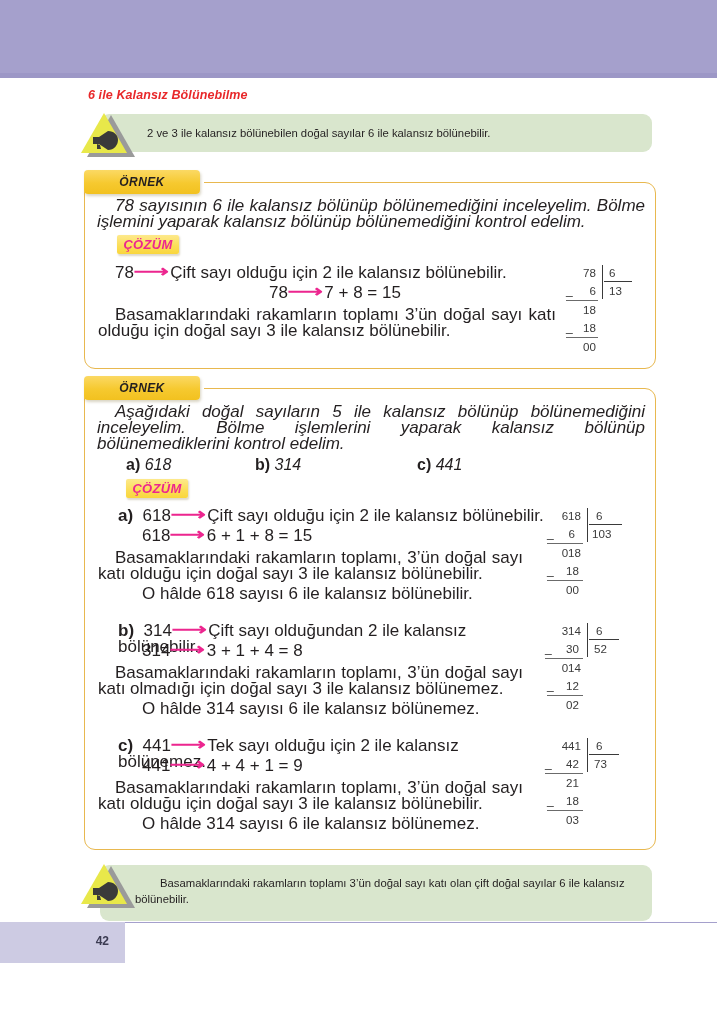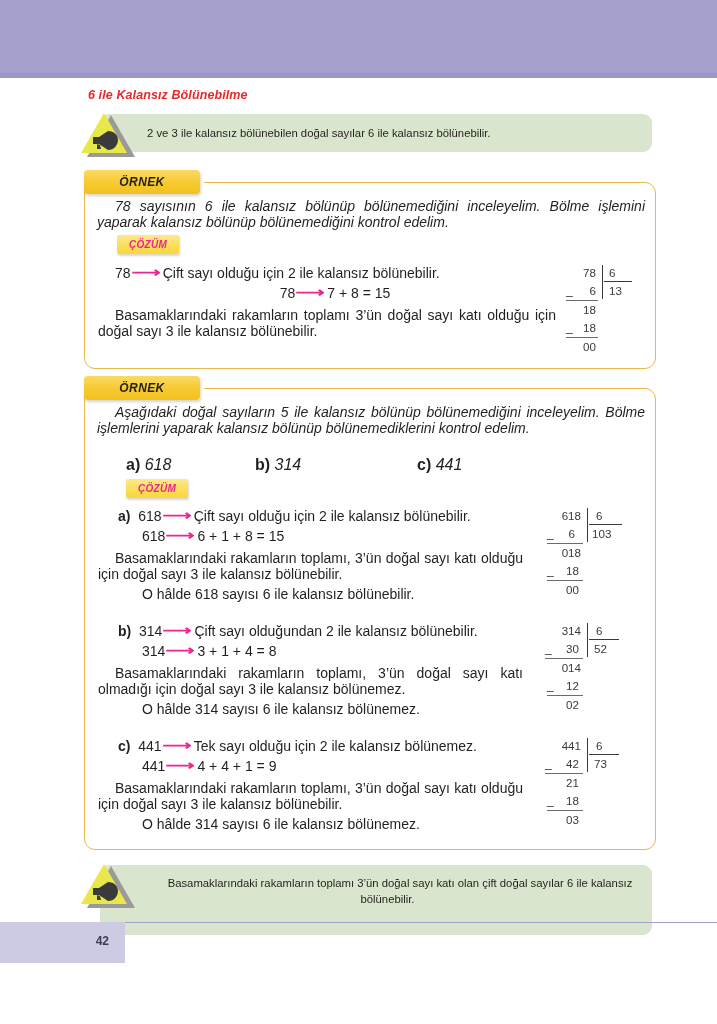--- a/index.html
+++ b/index.html
@@ -126,31 +126,31 @@
     position: absolute;
     height: 19px;
     background: linear-gradient(to bottom, #fde98c 0%, #fbdd55 60%, #f9d63c 100%);
     border-radius: 2px;
     box-shadow: 1px 1.5px 2px rgba(120,100,40,0.25);
     display: flex;
     align-items: center;
     justify-content: center;
   }
   .cozum-tab span {
-    font-size: 10px;
+    font-size: 13px;
     font-weight: bold;
     font-style: italic;
     color: #ec268f;
     letter-spacing: 0.3px;
   }
 
   
   .txt {
     position: absolute;
-    font-size: 14px;
+    font-size: 17px;
     line-height: 16px;
     color: #231f20;
   }
   .txt.italic { font-style: italic; }
   .txt.justify { text-align: justify; }
   .label-b { font-weight: bold; }
 
   
   .arrow {
     display: inline-block;
@@ -403,21 +403,21 @@
 
     <div class="num" style="left:0; top:37px; width:40px;">21</div>
 
     <div class="minus" style="left:8px; top:55px;">_</div>
     <div class="num" style="left:0; top:55px; width:40px;">18</div>
     <div class="hline" style="left:8px; top:73px; width:36px;"></div>
 
     <div class="num" style="left:0; top:74px; width:40px;">03</div>
   </div>
 
-  <div class="info-box" style="left:100px; top:787px; width:552px; height:70px;text-align:center;">
+  <div class="info-box" style="left:100px; top:787px; width:552px; height:56px;">
     <div class="info-text" style="left:35px; top:10px; width:505px; text-indent:25px;">Basamaklarındaki rakamların toplamı 3’ün doğal sayı katı olan çift doğal sayılar 6 ile kalansız bölünebilir.</div>
   </div>
   <div class="tri-icon" style="left:79px; top:784px;">
     <div class="tri-shadow"></div>
     <div class="tri-main"></div>
     <svg class="megaphone" width="30" height="22" viewBox="0 0 30 22">
       <path d="M2 8 L2 15 L8 15 L17 21 L17 2 L8 8 Z" fill="#3a3a3a"></path>
       <path d="M17 2 C23 2, 27 6, 27 11 C27 16, 23 21, 17 21 Z" fill="#3a3a3a"></path>
       <path d="M6 15 L6 20 L10 20 L9 16 Z" fill="#3a3a3a"></path>
     </svg>

